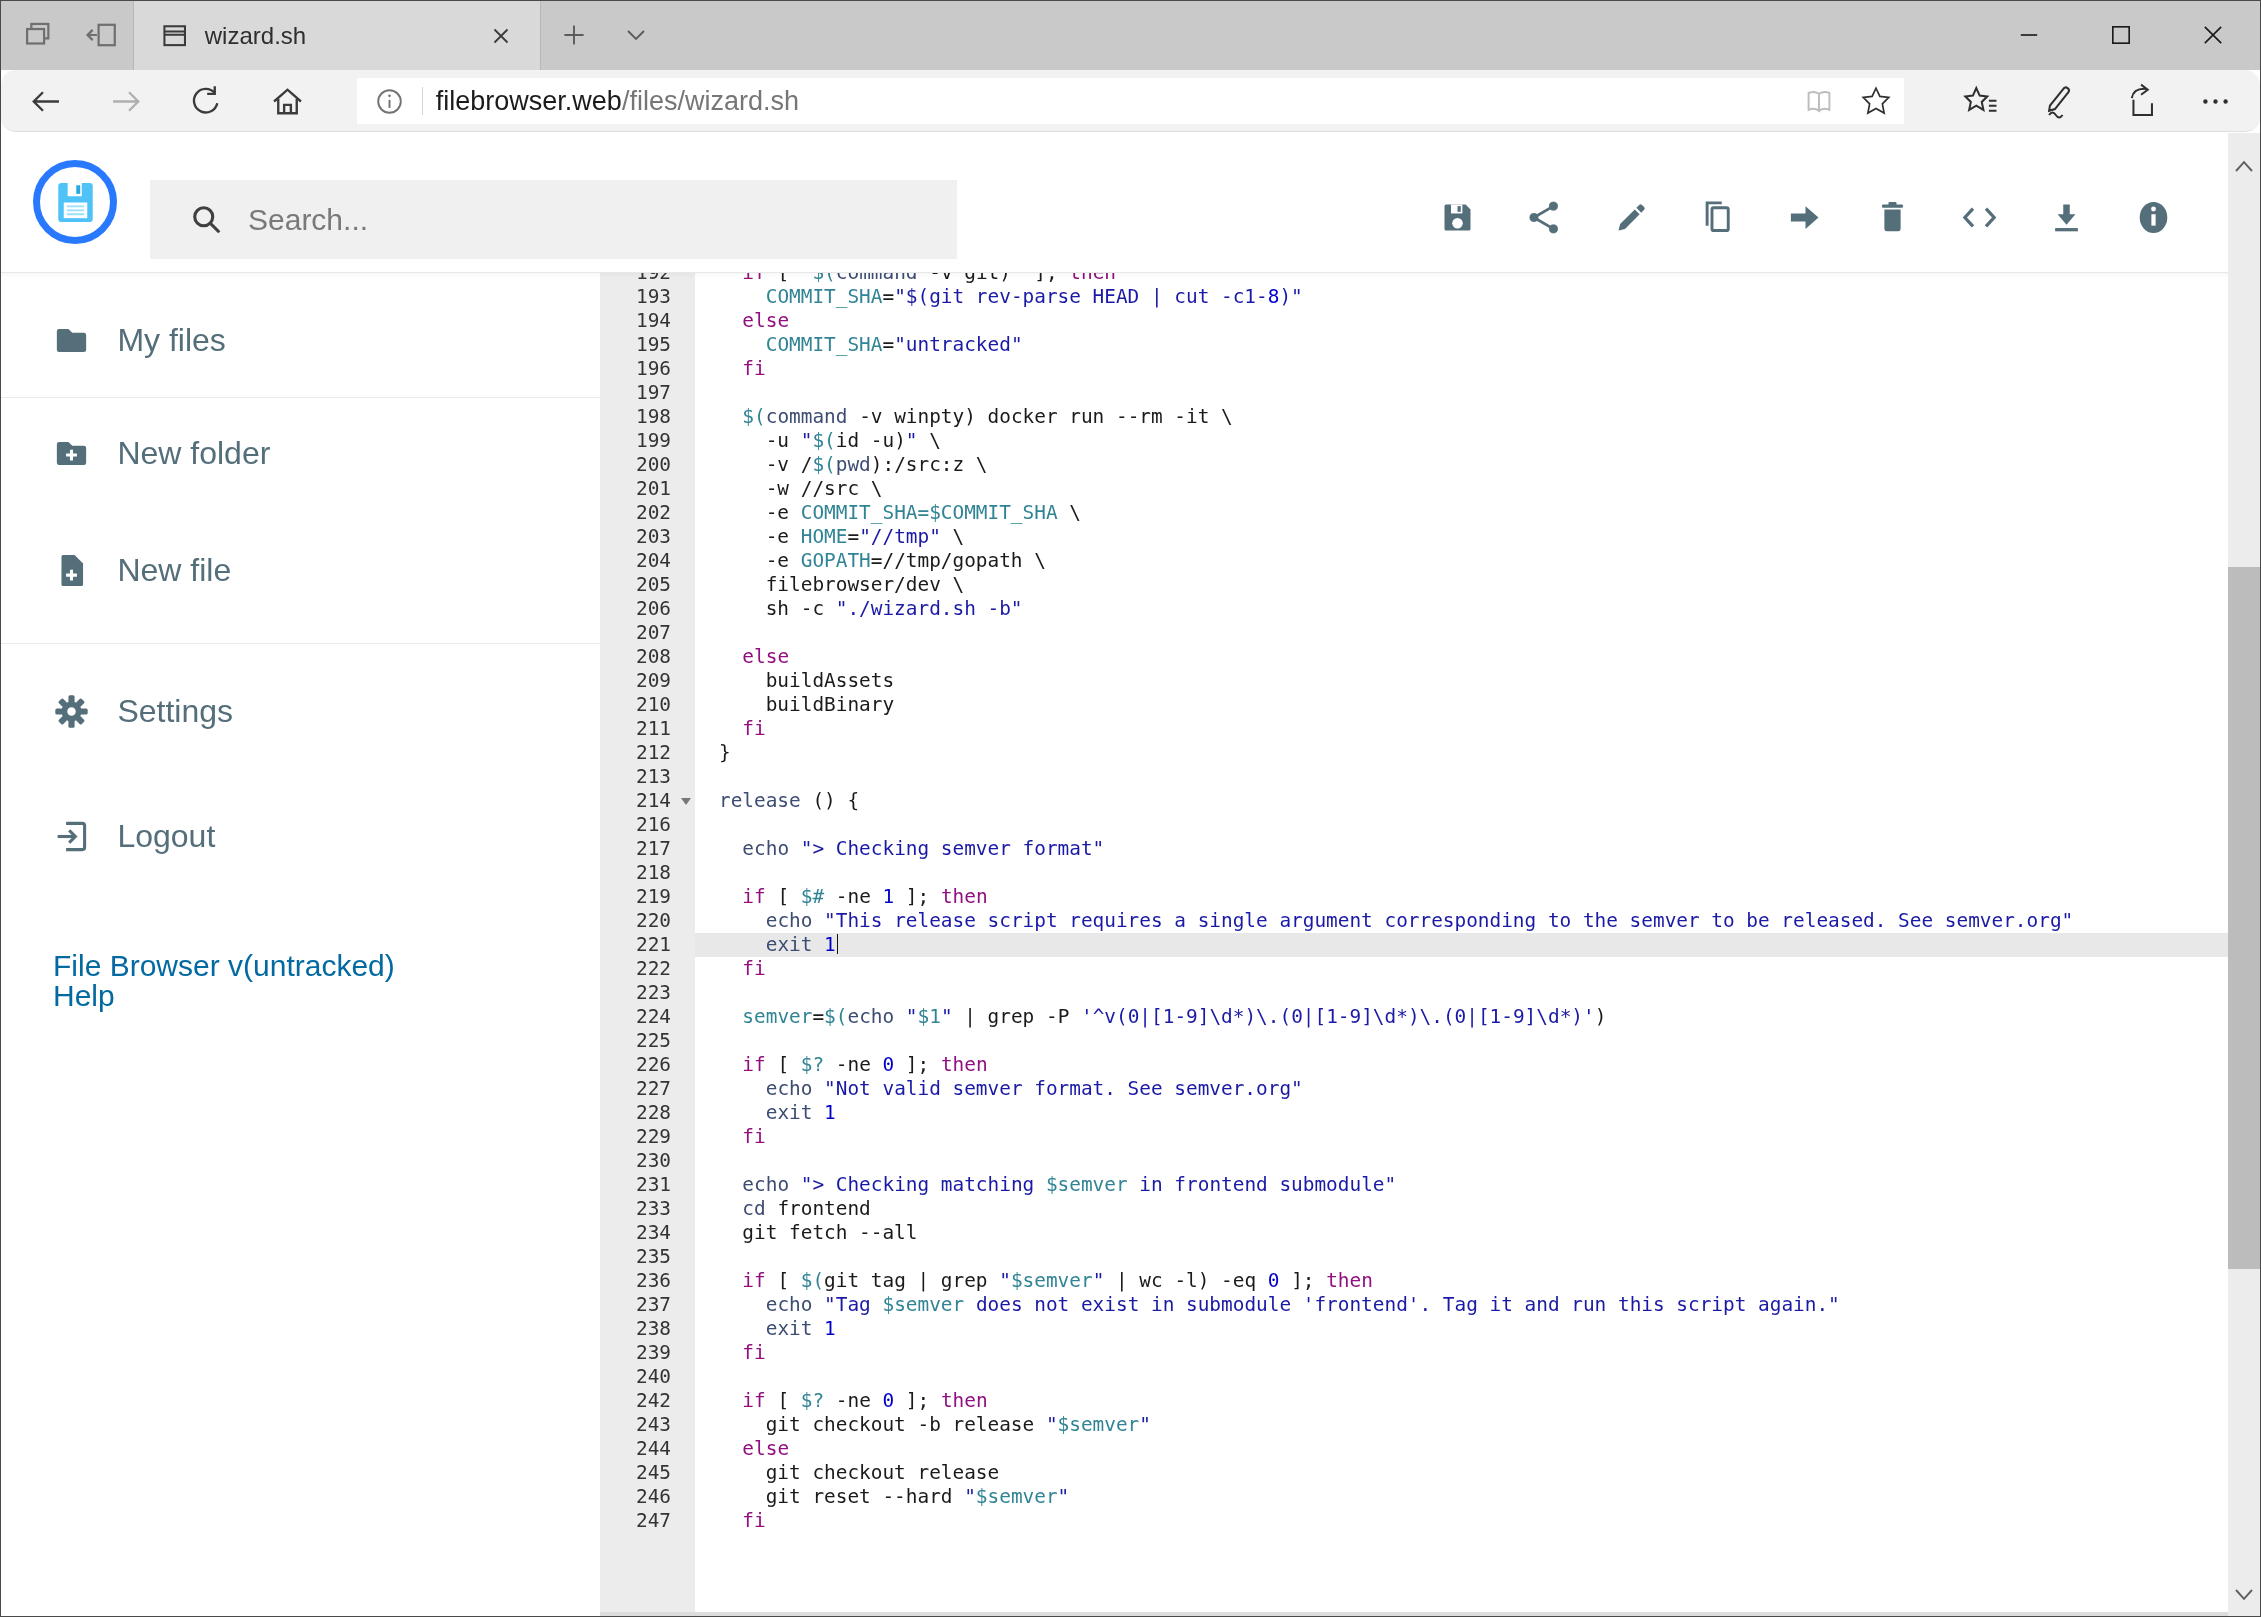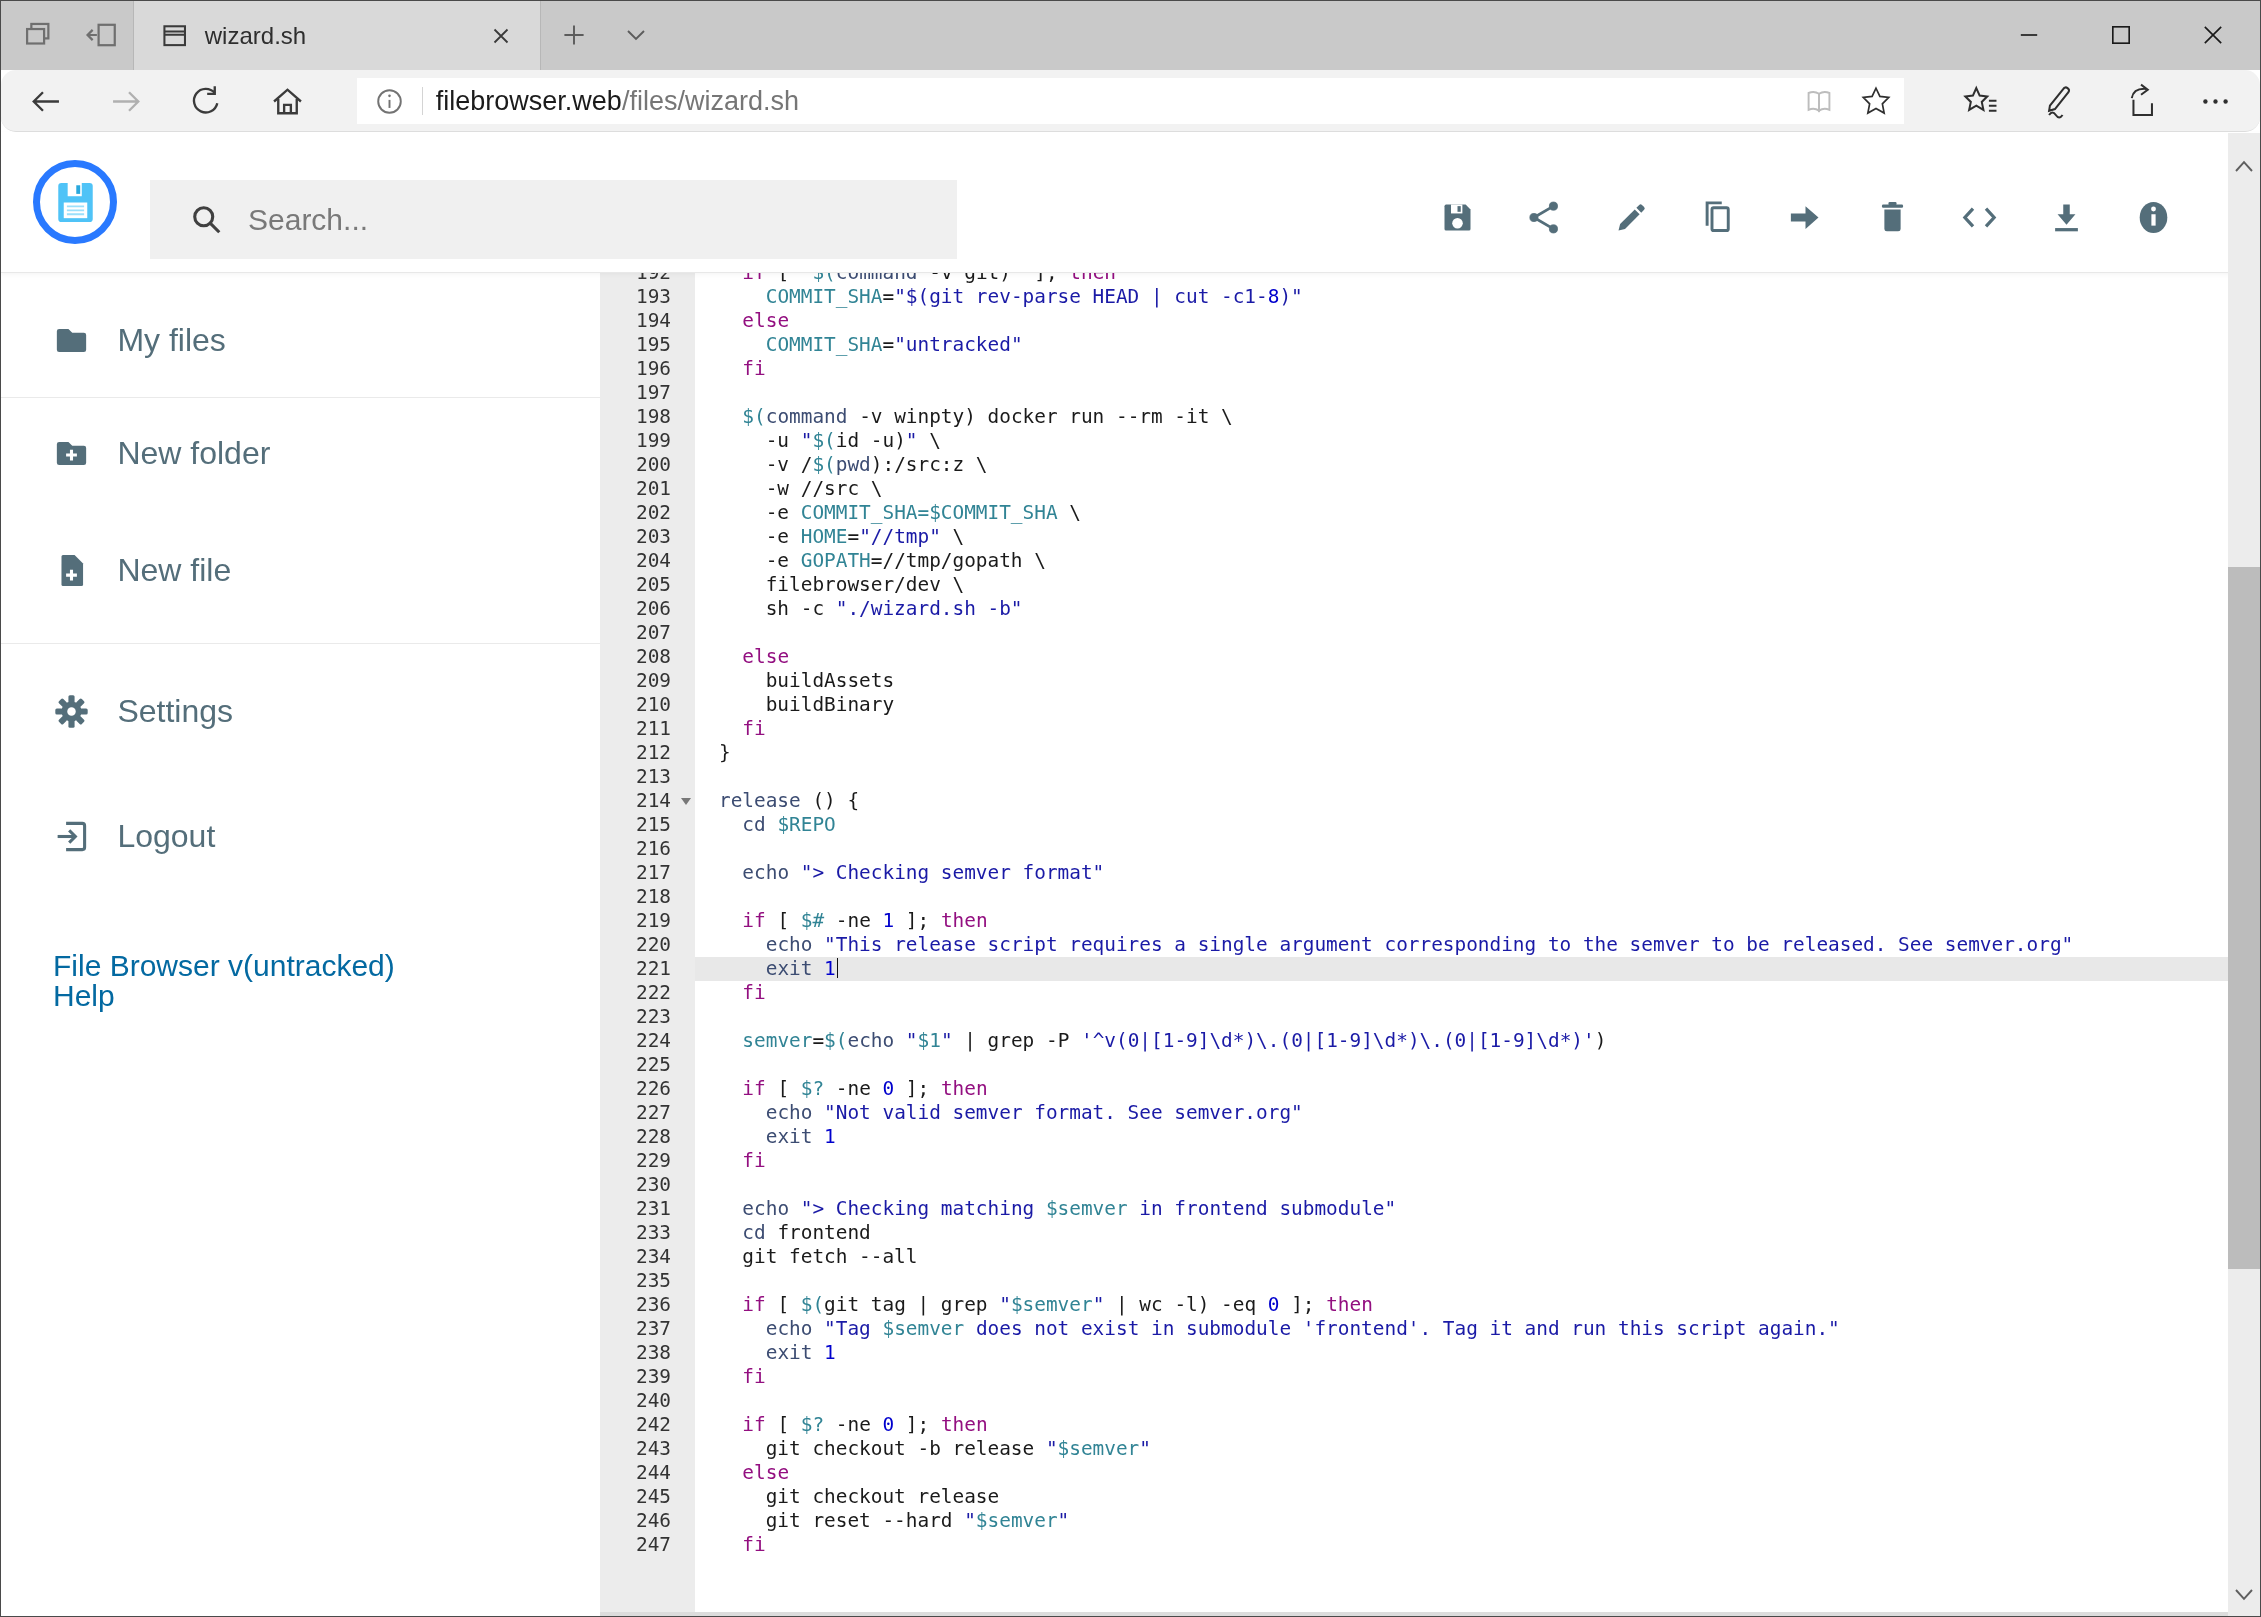--- a/index.html
+++ b/index.html
@@ -434,24 +434,20 @@
         </div>
         <div class="row">
           <div class="gut">213</div>
           <div class="codecell"></div>
         </div>
         <div class="row">
           <div class="gut">214<span class="fold"></span></div>
           <div class="codecell"><span class="tk-b">release</span><span class="tk-p"> () {</span></div>
         </div>
         <div class="row">
-          <div class="gut">215</div>
-          <div class="codecell"><span class="tk-p">  </span><span class="tk-b">cd</span><span class="tk-p"> </span><span class="tk-v">$REPO</span></div>
-        </div>
-        <div class="row">
           <div class="gut">216</div>
           <div class="codecell"></div>
         </div>
         <div class="row">
           <div class="gut">217</div>
           <div class="codecell"><span class="tk-p">  </span><span class="tk-b">echo</span><span class="tk-p"> </span><span class="tk-s">"&gt; Checking semver format"</span></div>
         </div>
         <div class="row">
           <div class="gut">218</div>
           <div class="codecell"></div>

